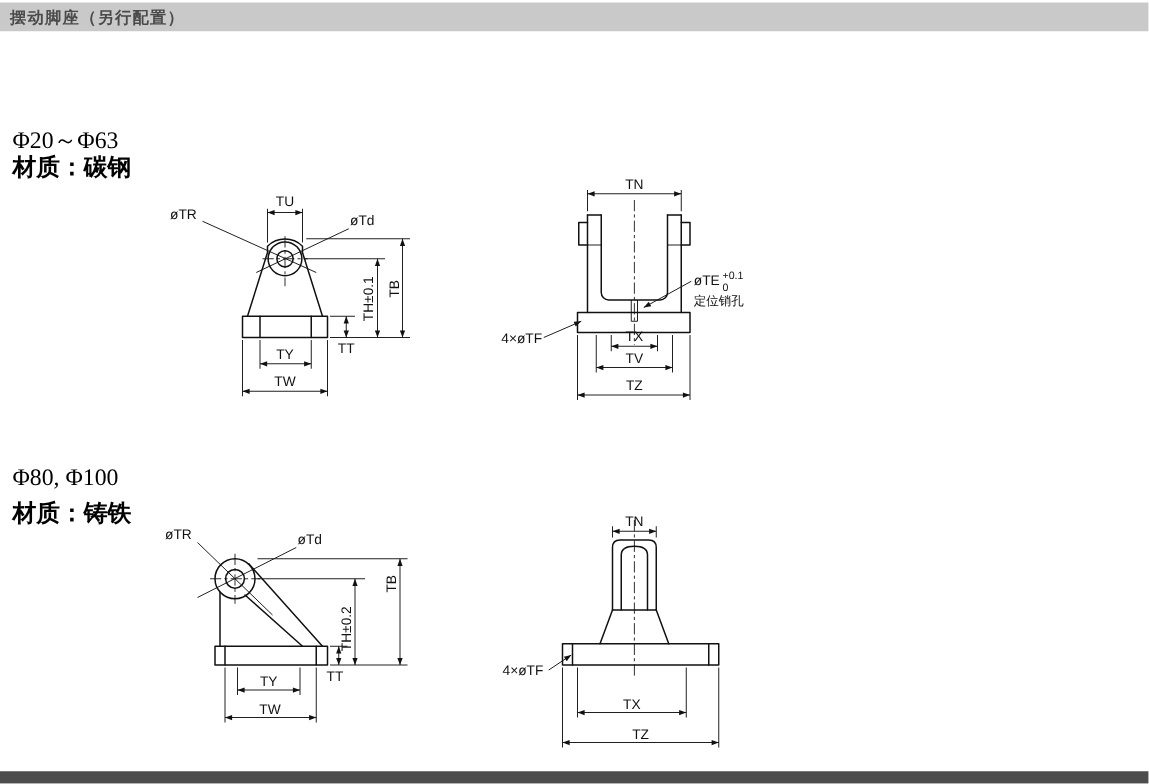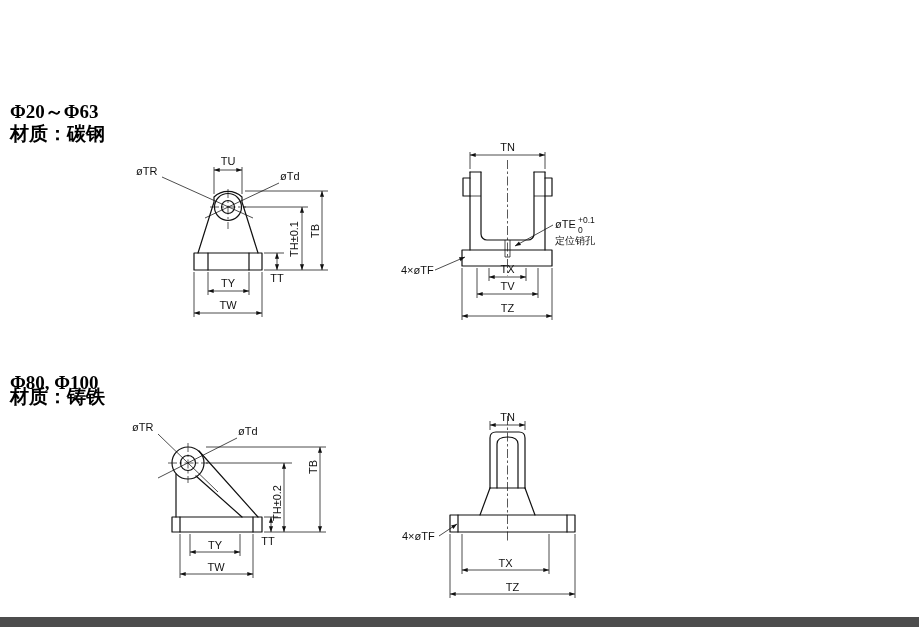--- a/index.html
+++ b/index.html
@@ -2,36 +2,39 @@
 <html><head>
 <meta charset="utf-8">
 <style>
   html,body{margin:0;padding:0;background:#fff;}
   .page{position:relative;width:919px;height:627px;background:#ffffff;overflow:hidden;
         font-family:"Liberation Sans",sans-serif;}
   .header-bar{position:absolute;left:0;top:2px;width:919px;height:23px;background:#c9c9c9;
               display:flex;align-items:center;}
   .header-title{font-weight:bold;font-size:13px;color:#4a4a4a;padding-left:8px;letter-spacing:1px;}
   .footer-bar{position:absolute;left:0;top:617px;width:919px;height:10px;background:#4d4d4d;}
-  .sec-title{position:absolute;left:10px;font-family:"Liberation Serif",serif;font-size:19px;color:#000;font-weight:bold;}
+  .sec-title{position:absolute;left:10px;font-family:"Liberation Serif",serif;font-size:19px;color:#000;}
   .sec-mat{position:absolute;left:10px;font-size:19px;font-weight:bold;color:#000;}
-  .t1{top:99px;} .m1{top:121px;} .t2{top:372px;} .m2{top:384px;}
+  .t1{top:99px;} .m1{top:121px;} .t2{top:372px;} .m2{top:398px;}
   svg.drawing{position:absolute;}
   svg text{font-family:"Liberation Sans",sans-serif;font-size:11px;fill:#111;}
   svg text.small{font-size:8.5px;}
   svg text.cjk{font-size:10px;}
   .part{stroke:#111;stroke-width:1.2;fill:none;stroke-linejoin:round;stroke-linecap:round;}
   .thin{stroke:#111;stroke-width:0.75;fill:none;}
   .cl{stroke:#111;stroke-width:0.7;fill:none;stroke-dasharray:9 2.5 2.5 2.5;}
 </style>
 </head>
 <body>
 
 <div class="page">
 
+  <div class="header-bar">
+    <span class="header-title">摆动脚座（另行配置）</span>
+  </div>
 
   <div class="sec-title t1">Φ20～Φ63</div>
   <div class="sec-mat m1">材质：碳钢</div>
   <div class="sec-title t2">Φ80, Φ100</div>
   <div class="sec-mat m2">材质：铸铁</div>
 
   <svg class="drawing" style="left:122px;top:145px;" width="225" height="180" viewBox="0 0 225 180">
     <defs>
       <marker id="aA" viewBox="0 0 10 10" refX="9.5" refY="5" markerWidth="10" markerHeight="8" orient="auto-start-reverse">
           <path d="M0 1.5 L9.5 5 L0 8.5 Z" fill="#111"></path>

